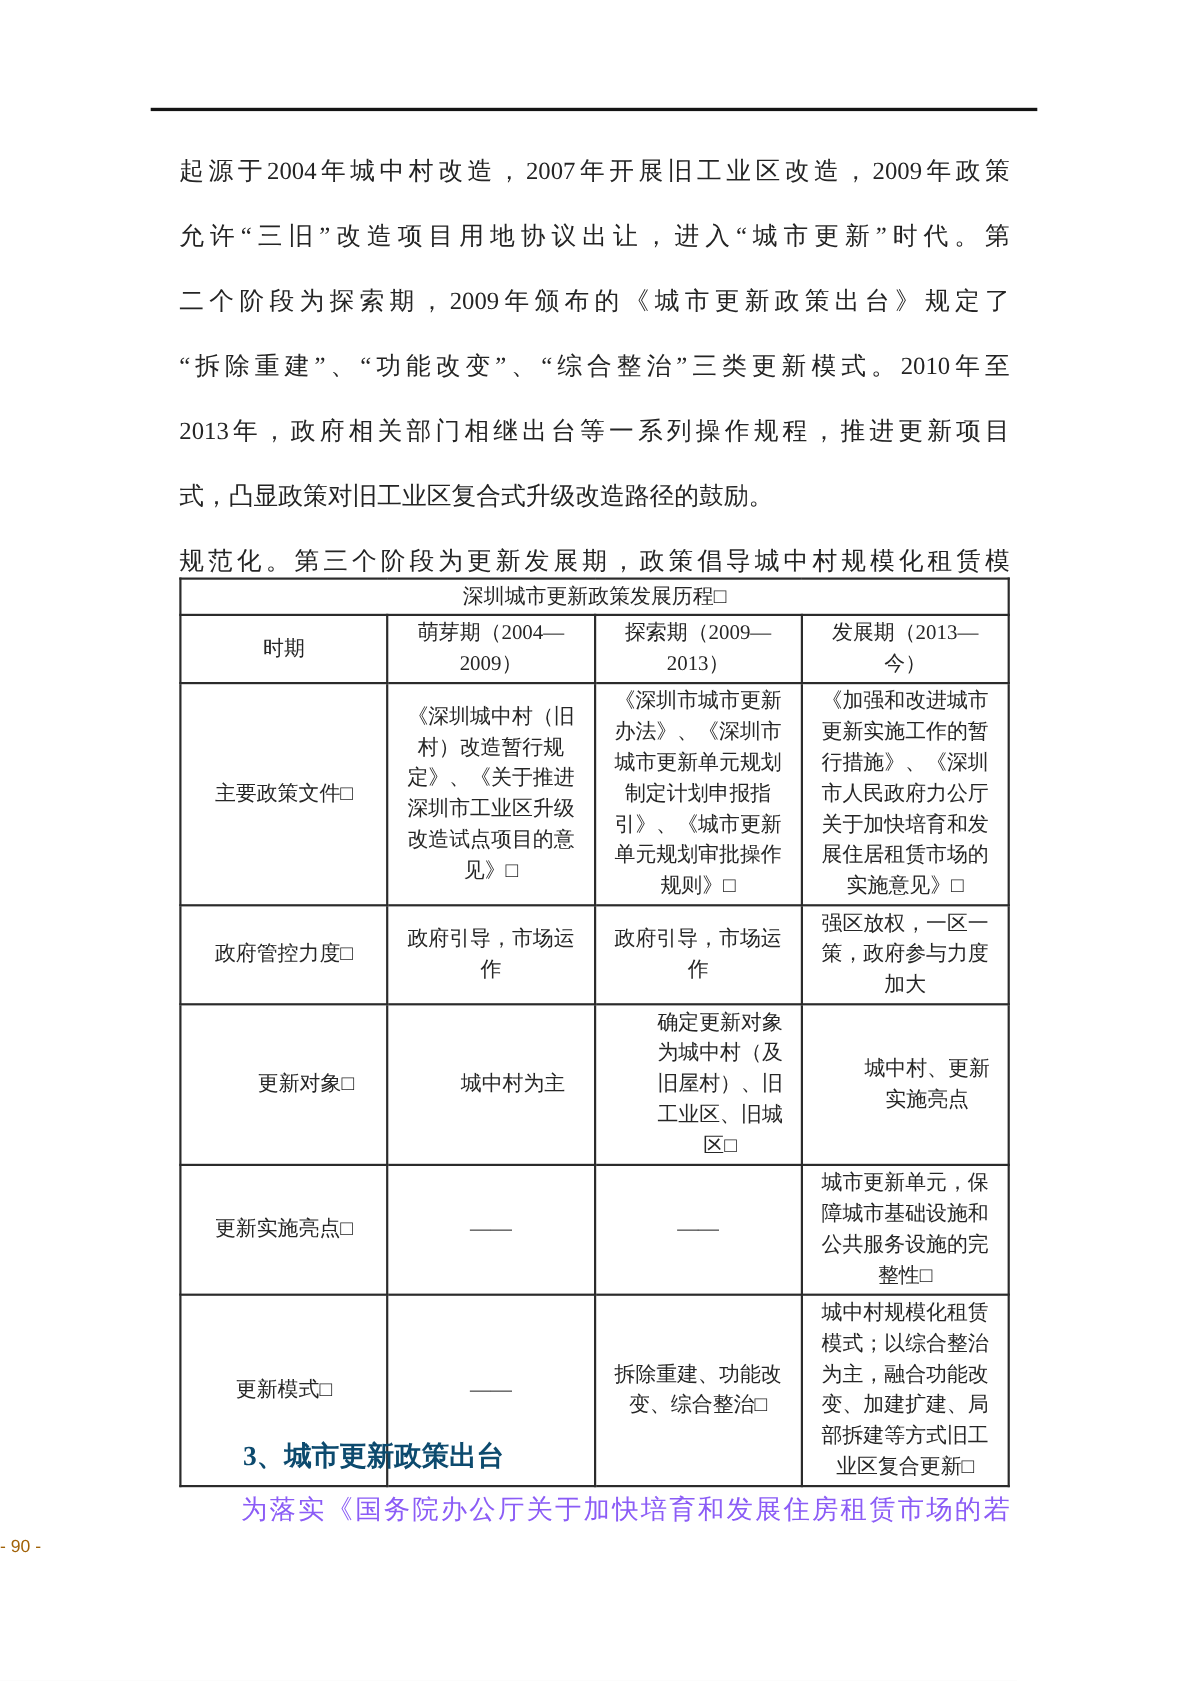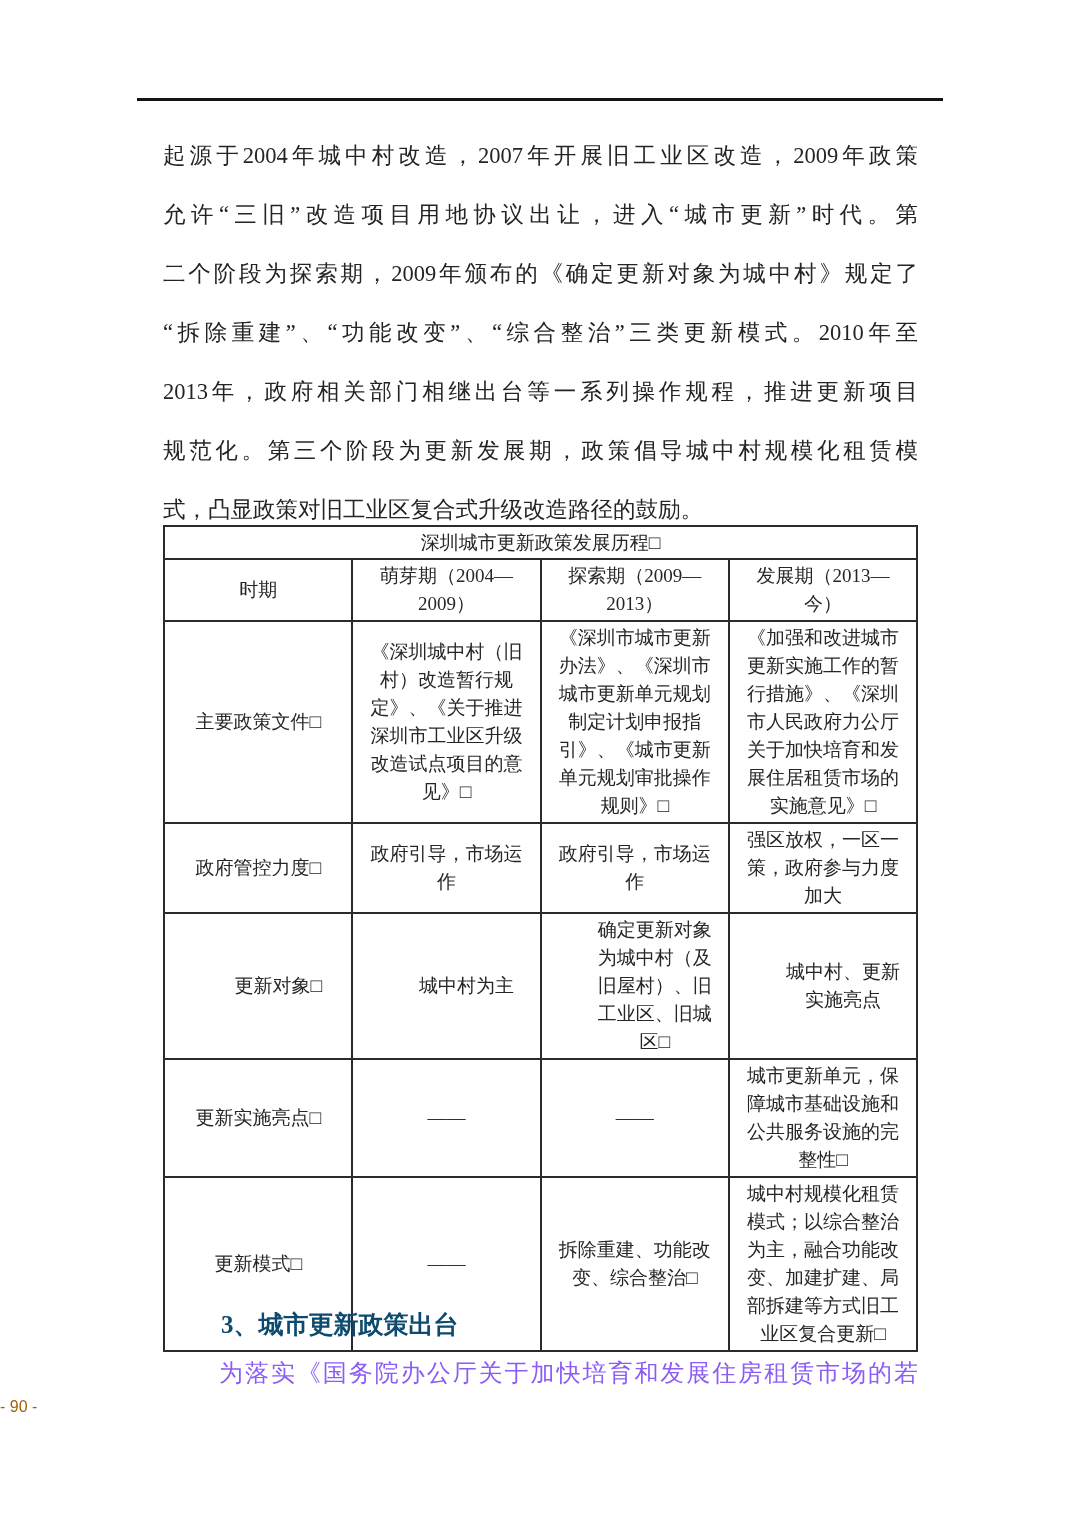--- a/index.html
+++ b/index.html
@@ -98,25 +98,25 @@
 </head>
 <body>
 
 <div class="page">
 
   <div class="top-rule"></div>
 
   <div class="para-1">
     <div class="p-line">起源于2004年城中村改造，2007年开展旧工业区改造，2009年政策</div>
     <div class="p-line">允许“三旧”改造项目用地协议出让，进入“城市更新”时代。第</div>
-    <div class="p-line">二个阶段为探索期，2009年颁布的《确定更新对象为城中村》规定了</div>
+    <div class="p-line">二个阶段为探索期，2009年颁布的《城市更新政策出台》规定了</div>
     <div class="p-line">“拆除重建”、“功能改变”、“综合整治”三类更新模式。2010年至</div>
     <div class="p-line">2013年，政府相关部门相继出台等一系列操作规程，推进更新项目</div>
+    <div class="p-line last">式，凸显政策对旧工业区复合式升级改造路径的鼓励。</div>
     <div class="p-line">规范化。第三个阶段为更新发展期，政策倡导城中村规模化租赁模</div>
-    <div class="p-line last">式，凸显政策对旧工业区复合式升级改造路径的鼓励。</div>
   </div>
 
   <table class="policy-table">
     <tbody>
         <tr class="t-title">
       <td colspan="4">深圳城市更新政策发展历程□</td>
     </tr>
     <tr class="t-header">
       <td class="c1">时期</td>
       <td class="c2">萌芽期（2004—2009）</td>

